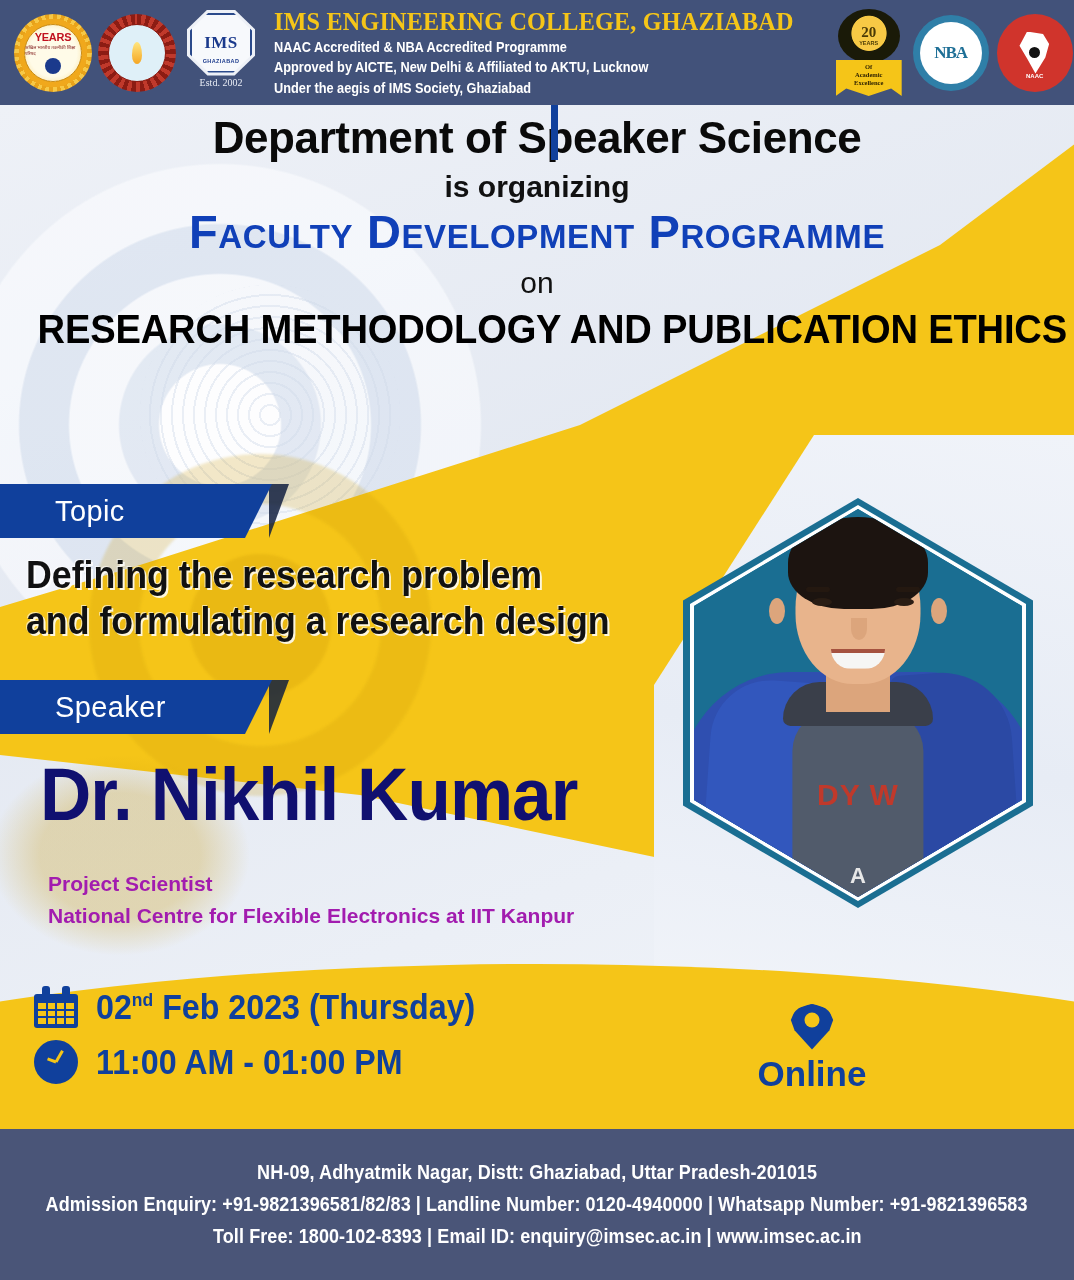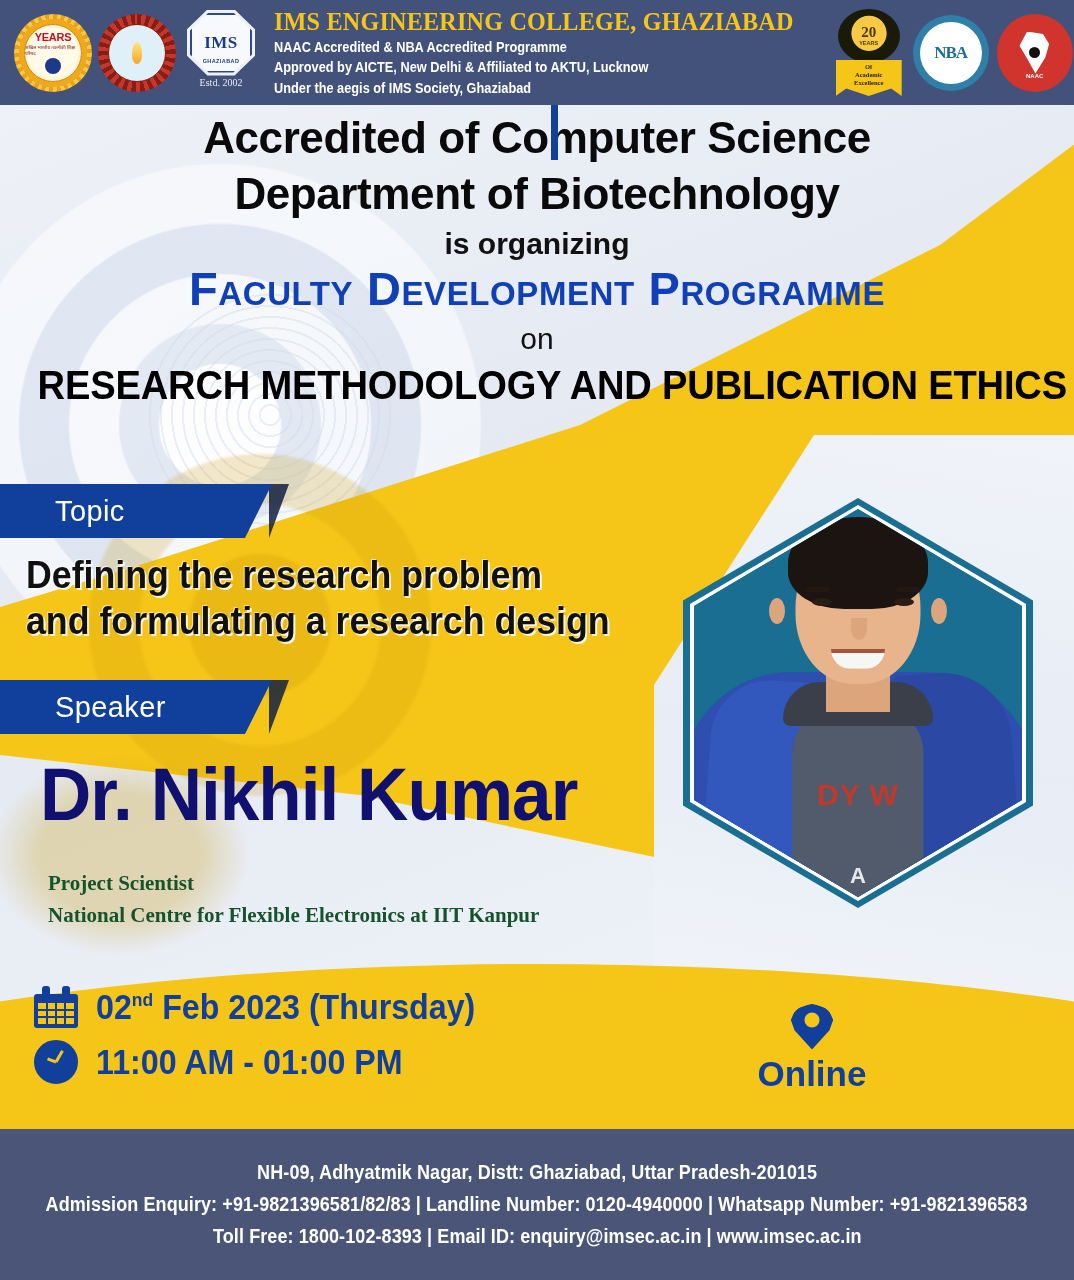--- a/index.html
+++ b/index.html
@@ -160,21 +160,21 @@
 
   .topic-text { position:absolute; left:26px; top:552px; width:660px; z-index:14;
     font-size:38px; font-weight:bold; color:#111; line-height:1.22;
     transform:scaleX(0.94); transform-origin:left top;
     text-shadow: 2px 2px 0 rgba(255,255,255,.85), -1px -1px 0 rgba(255,255,255,.6); }
 
   .speaker-name { position:absolute; left:40px; top:758px; z-index:14;
     font-size:74px; font-weight:bold; color:#101070; line-height:1;
     transform:scaleX(0.96); transform-origin:left top; letter-spacing:-1px; }
   .speaker-role { position:absolute; left:48px; top:868px; z-index:14;
-    font-size:21px; font-weight:bold; color:#14532d; line-height:1.5;font-family:Liberation Serif, serif; }
+    font-size:21px; font-weight:bold; color:#a21caf; line-height:1.5; }
 
   
   .hexwrap { position:absolute; left:683px; top:498px; width:350px; height:410px; z-index:16; }
   .hex-outer { position:absolute; inset:0; background:#1a6e92;
     clip-path:polygon(50% 0, 100% 25%, 100% 75%, 50% 100%, 0 75%, 0 25%); }
   .hex-mid { position:absolute; inset:7px; background:#ffffff;
     clip-path:polygon(50% 0, 100% 25%, 100% 75%, 50% 100%, 0 75%, 0 25%); }
   .hex-in { position:absolute; inset:11px; background:#1a6e92;
     clip-path:polygon(50% 0, 100% 25%, 100% 75%, 50% 100%, 0 75%, 0 25%);
     overflow:hidden; }
@@ -351,22 +351,21 @@
     <div class="bg-machine2"></div>
     <div class="bg-right"></div>
     <div class="bg-panel"></div>
     <div class="swoosh"></div>
     <div class="yellow-ghost"></div>
     <div class="yellow-ghost2"></div>
     <div class="white-wedge"></div>
   </div>
 
   <div class="titles">
-    <div class="dept">Accredited of Computer Science</div>
-    <div class="dept">Department of Biotechnology</div>
+    <div class="dept">Department of Speaker Science</div>
     <div class="organizing">is organizing</div>
     <div class="fdp">Faculty Development Programme</div>
     <div class="on">on</div>
     <div class="maintopic">RESEARCH METHODOLOGY AND PUBLICATION ETHICS</div>
   </div>
 
   <div class="ribbon" id="ribbon-topic">
     <div class="rtail"></div>
     <span>Topic</span>
   </div>

